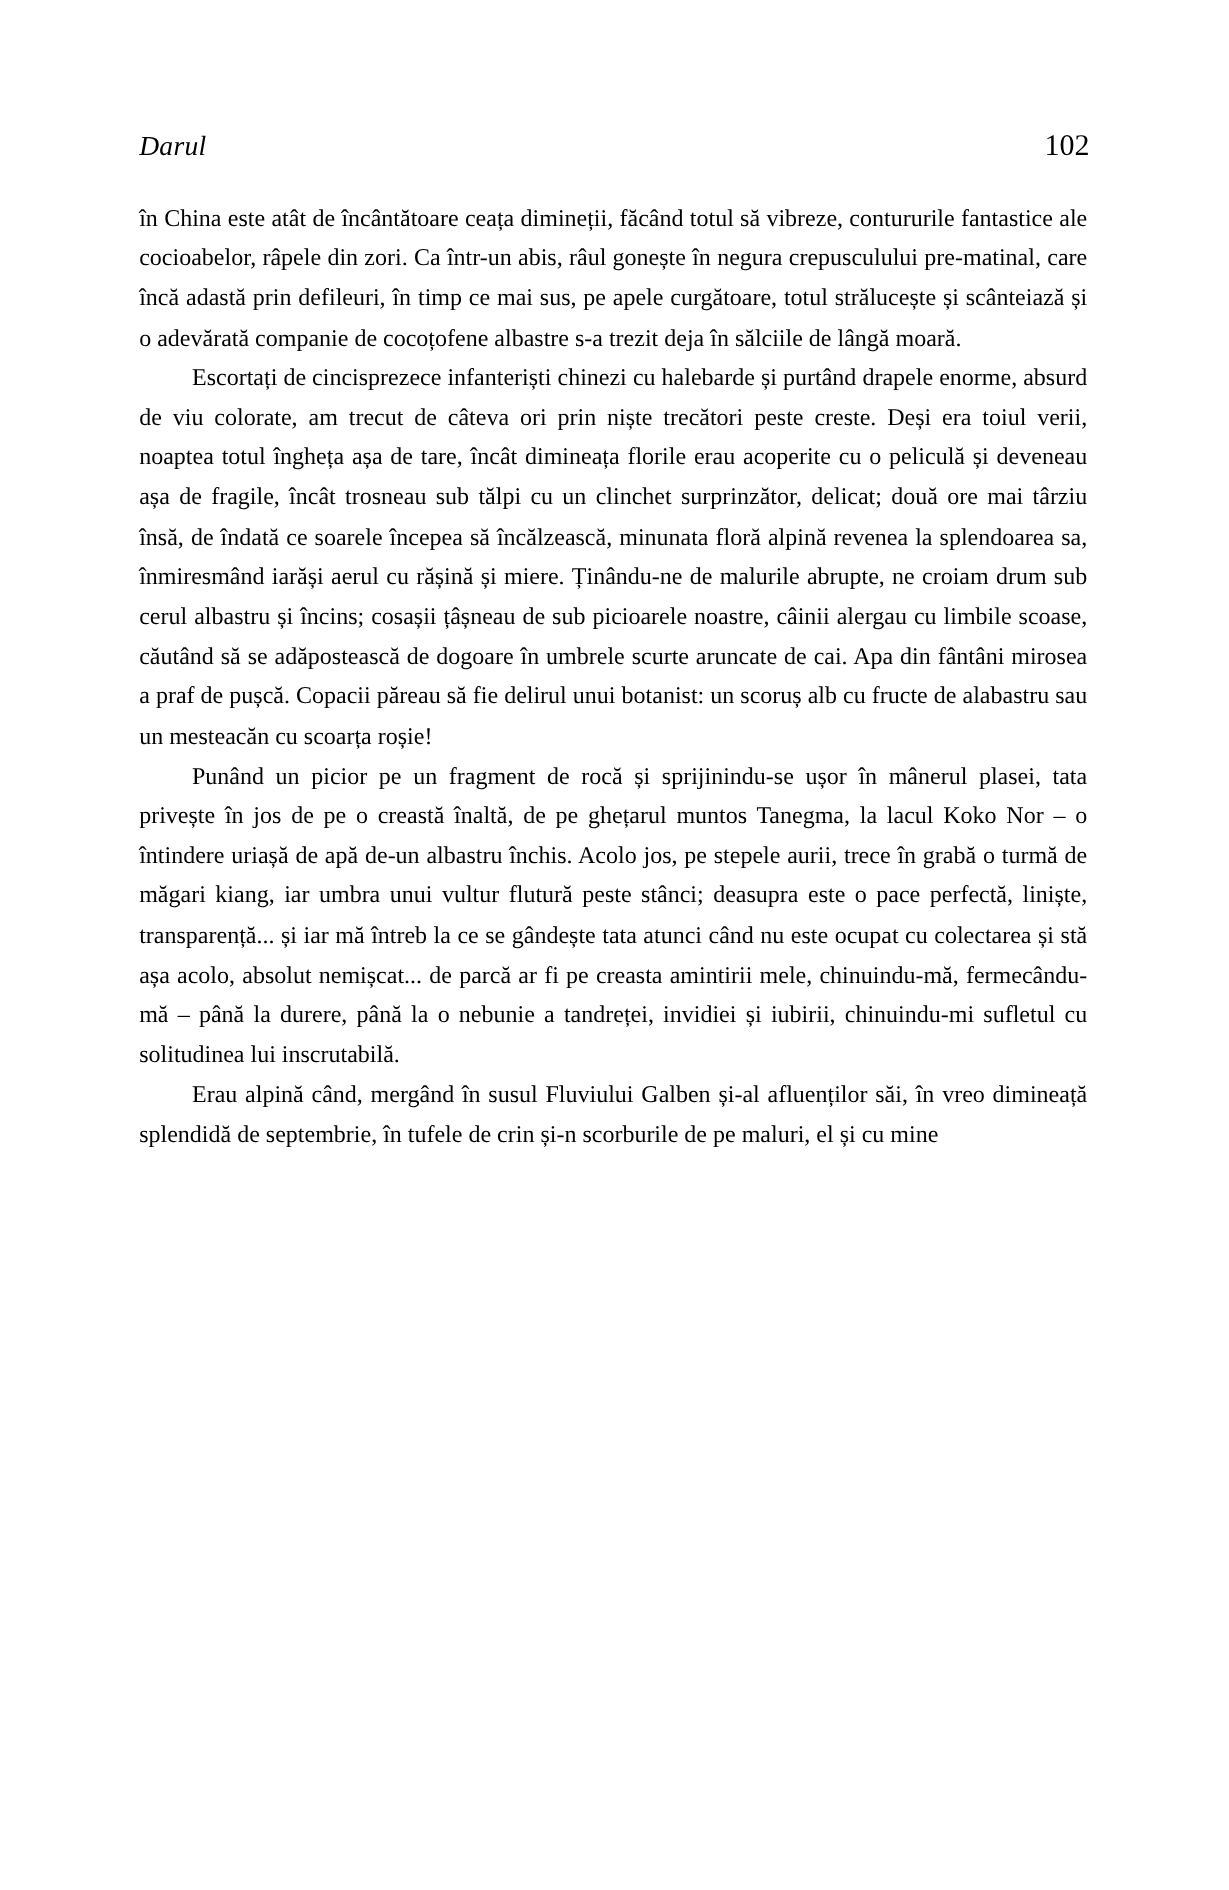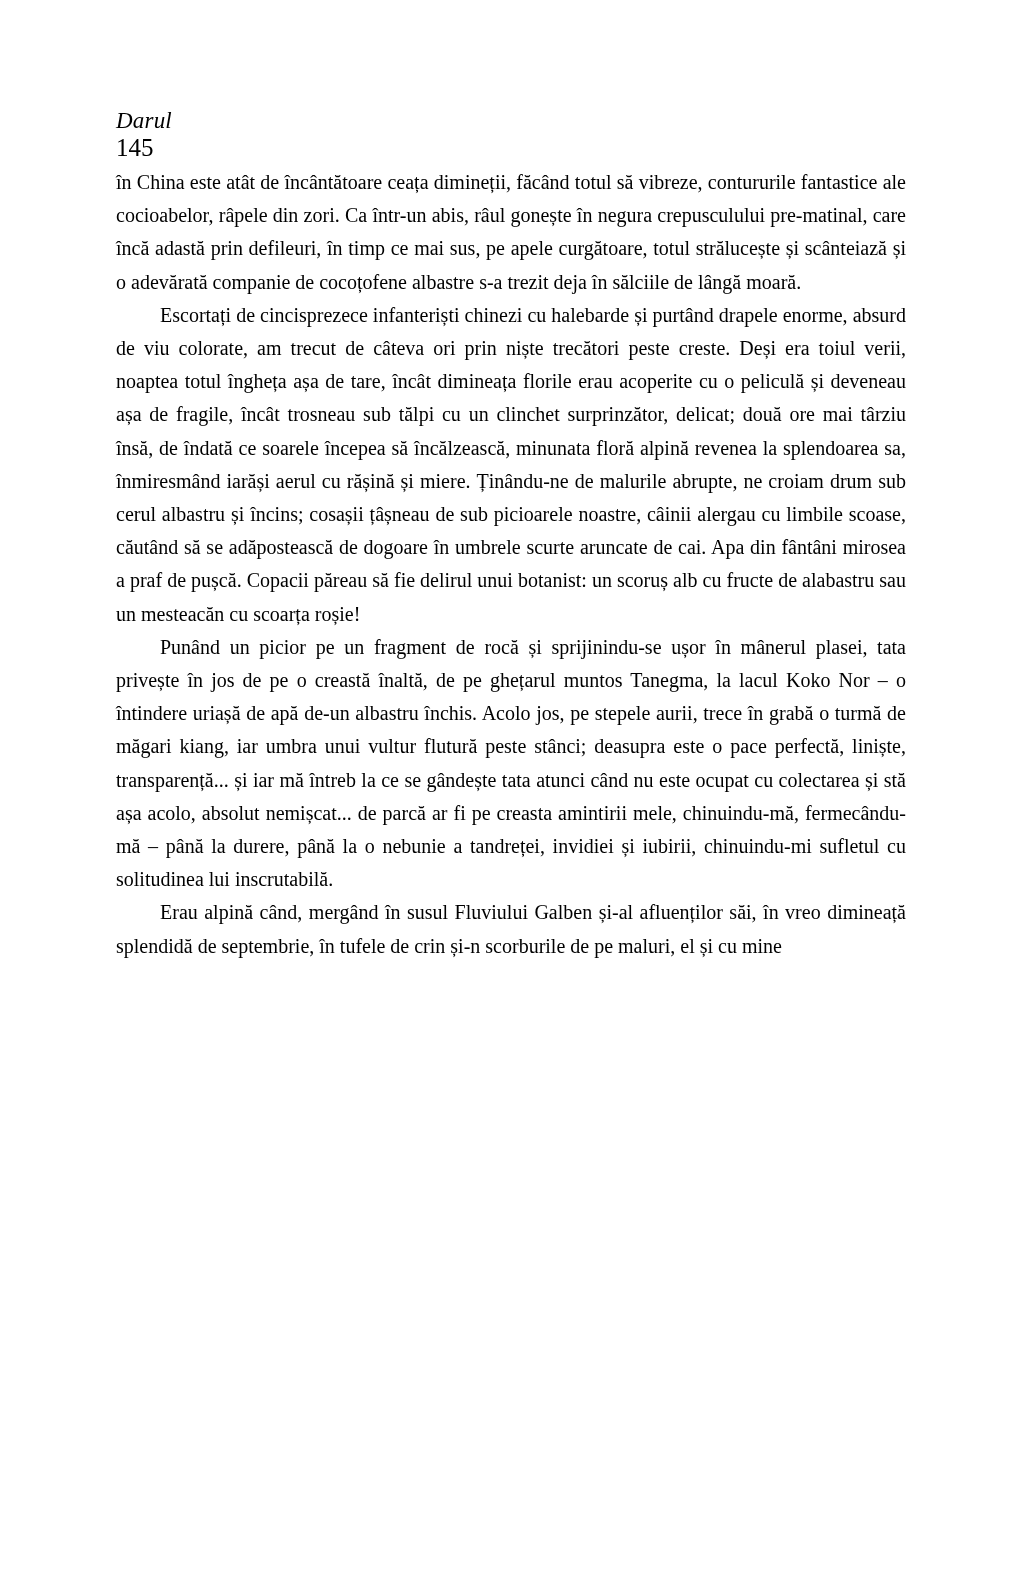--- a/index.html
+++ b/index.html
@@ -21,23 +21,22 @@
     box-sizing: border-box;
     padding: 0;
   }
   .running-head {
     position: absolute;
     top: 108px;
     left: 116px;
     width: 792px;
     display: flex;
     justify-content: space-between;
-    align-items: flex-start;
+    align-items: center;
     font-size: 23px;
-    flex-direction: column;
   }
   .running-head .book-title {
     font-style: italic;
     font-family: "Liberation Serif", serif;
     letter-spacing: 0.2px;
   }
   .running-head .page-number {
     font-style: normal;
     font-family: "Liberation Serif", serif;
     font-size: 25px;
@@ -65,21 +64,21 @@
     text-align: justify;
   }
 </style>
 </head>
 <body>
 
 <div class="page">
 
   <div class="running-head">
     <span class="book-title">Darul</span>
-    <span class="page-number">145</span>
+    <span class="page-number">102</span>
   </div>
 
   <div class="body-text">
     <p>în China este atât de încântătoare ceața dimineții, făcând totul să vibreze, contururile fantastice ale cocioabelor, râpele din zori. Ca într-un abis, râul gonește în negura crepusculului pre-matinal, care încă adastă prin defileuri, în timp ce mai sus, pe apele curgătoare, totul strălucește și scânteiază și o adevărată companie de cocoțofene albastre s-a trezit deja în sălciile de lângă moară.</p>
     <p class="indent">Escortați de cincisprezece infanteriști chinezi cu halebarde și purtând drapele enorme, absurd de viu colorate, am trecut de câteva ori prin niște trecători peste creste. Deși era toiul verii, noaptea totul îngheța așa de tare, încât dimineața florile erau acoperite cu o peliculă și deveneau așa de fragile, încât trosneau sub tălpi cu un clinchet surprinzător, delicat; două ore mai târziu însă, de îndată ce soarele începea să încălzească, minunata floră alpină revenea la splendoarea sa, înmiresmând iarăși aerul cu rășină și miere. Ținându-ne de malurile abrupte, ne croiam drum sub cerul albastru și încins; cosașii țâșneau de sub picioarele noastre, câinii alergau cu limbile scoase, căutând să se adăpostească de dogoare în umbrele scurte aruncate de cai. Apa din fântâni mirosea a praf de pușcă. Copacii păreau să fie delirul unui botanist: un scoruș alb cu fructe de alabastru sau un mesteacăn cu scoarța roșie!</p>
     <p class="indent">Punând un picior pe un fragment de rocă și sprijinindu-se ușor în mânerul plasei, tata privește în jos de pe o creastă înaltă, de pe ghețarul muntos Tanegma, la lacul Koko Nor – o întindere uriașă de apă de-un albastru închis. Acolo jos, pe stepele aurii, trece în grabă o turmă de măgari kiang, iar umbra unui vultur flutură peste stânci; deasupra este o pace perfectă, liniște, transparență... și iar mă întreb la ce se gândește tata atunci când nu este ocupat cu colectarea și stă așa acolo, absolut nemișcat... de parcă ar fi pe creasta amintirii mele, chinuindu-mă, fermecându-mă – până la durere, până la o nebunie a tandreței, invidiei și iubirii, chinuindu-mi sufletul cu solitudinea lui inscrutabilă.</p>
     <p class="indent">Erau alpină când, mergând în susul Fluviului Galben și-al afluenților săi, în vreo dimineață splendidă de septembrie, în tufele de crin și-n scorburile de pe maluri, el și cu mine</p>
   </div>
 
 </div>

